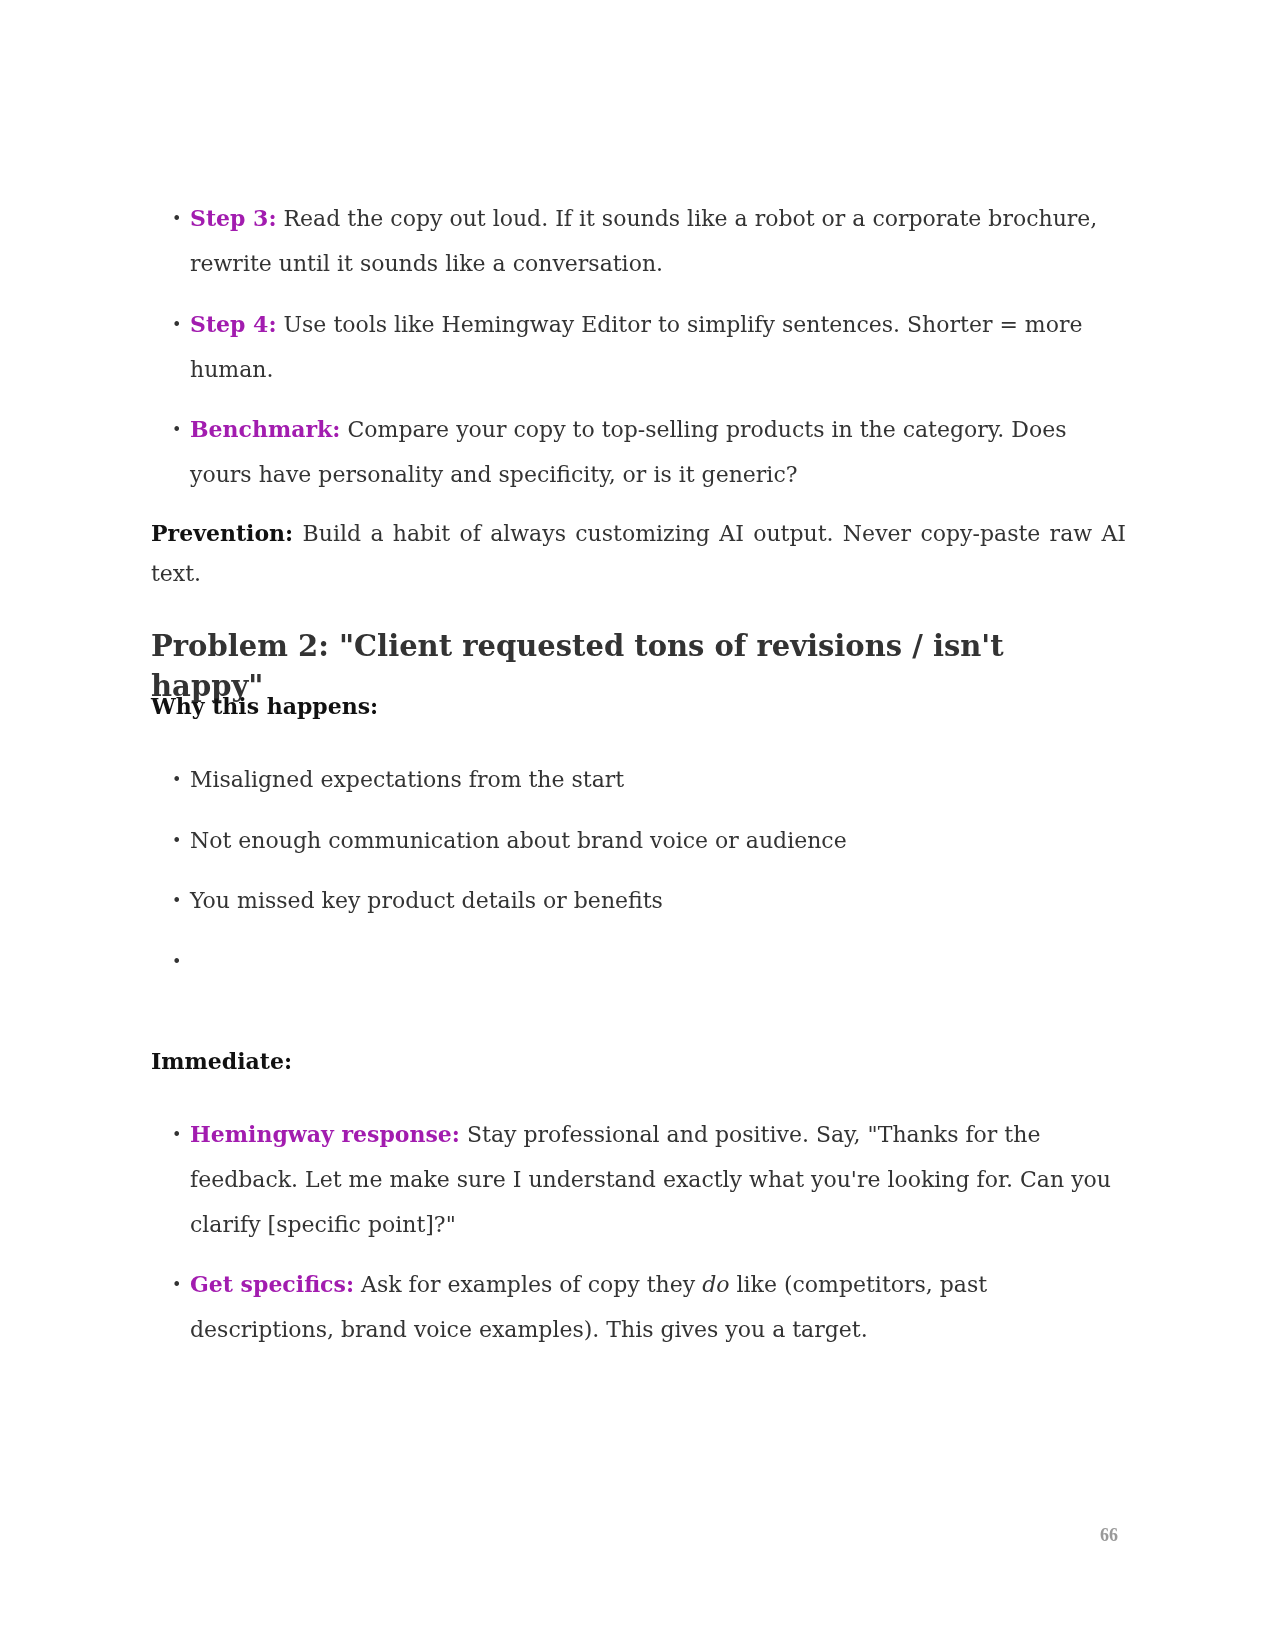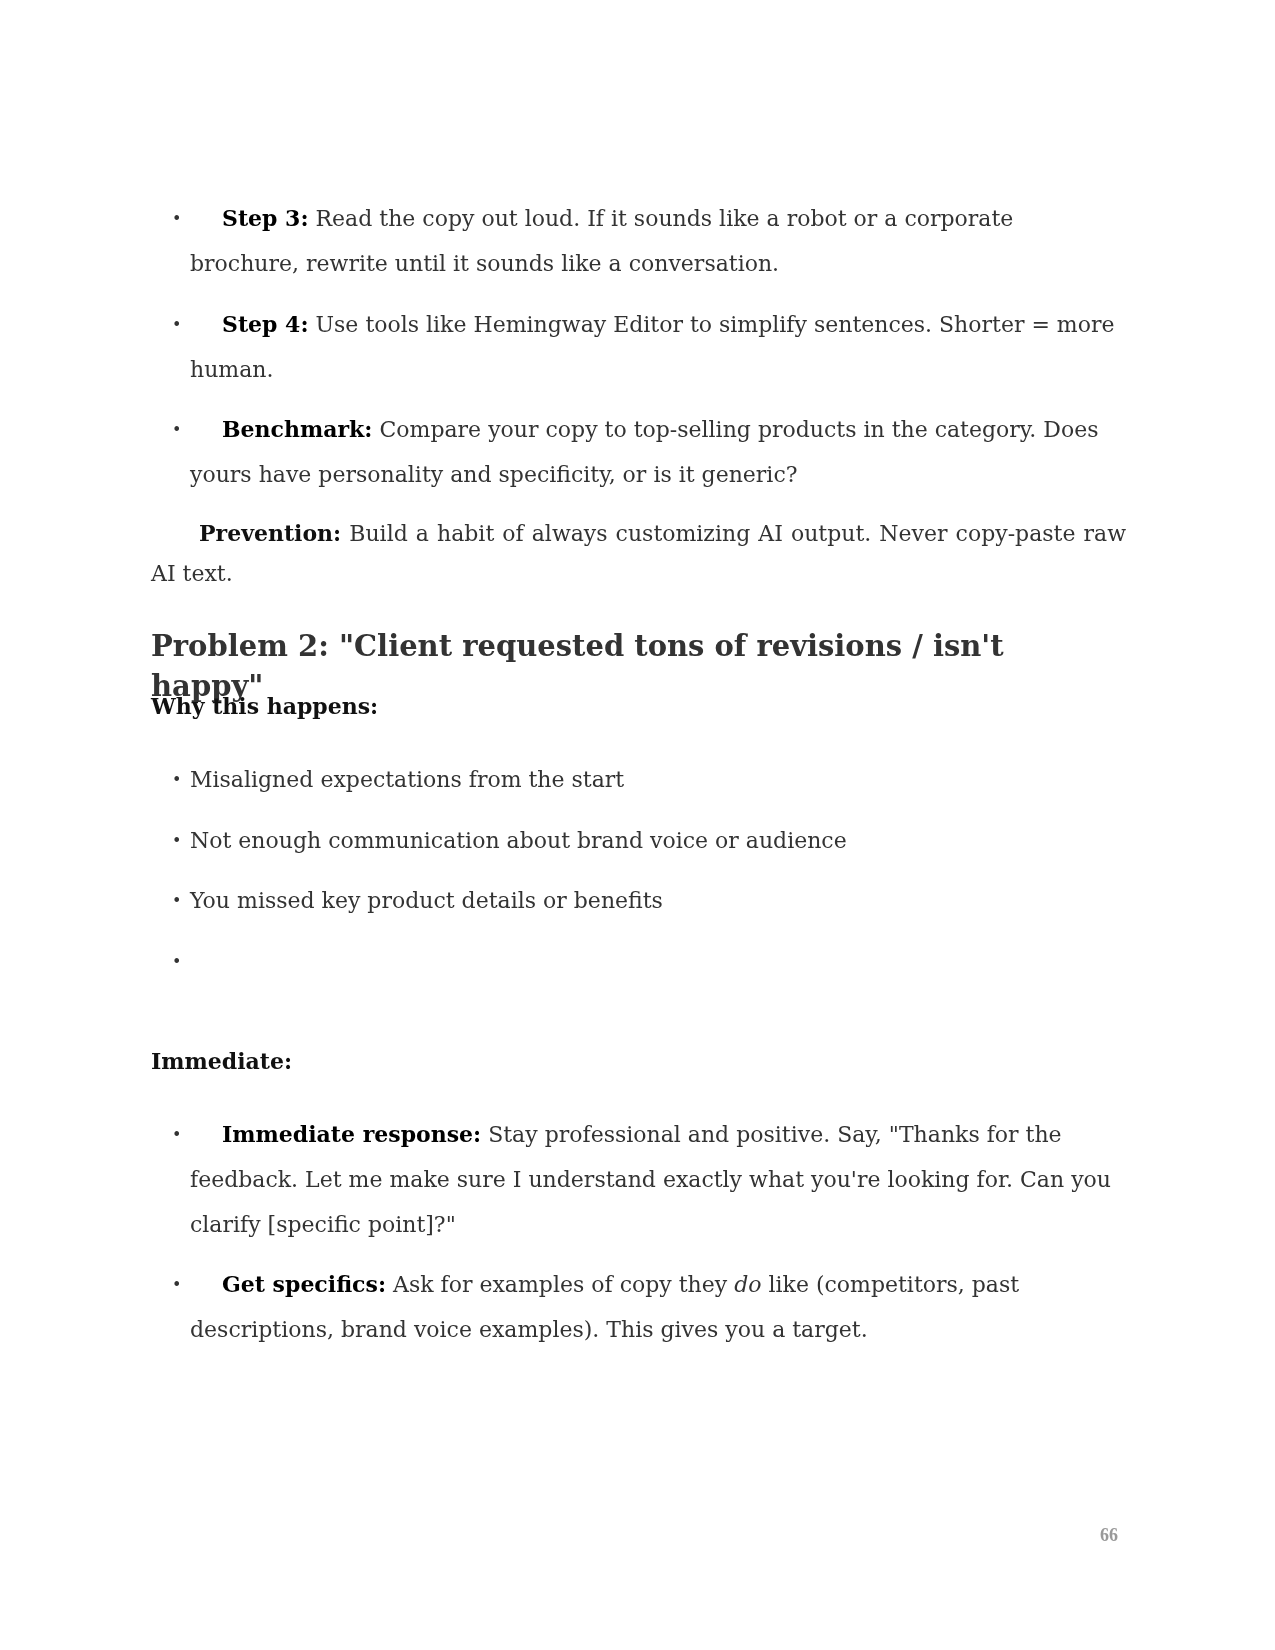--- a/index.html
+++ b/index.html
@@ -1,23 +1,23 @@
 <!DOCTYPE html>
 <html><head>
 <meta charset="utf-8">
 <style>
   html, body { margin: 0; padding: 0; background: #ffffff; }
   body { width: 1275px; height: 1650px; position: relative; overflow: hidden;
          font-family: "DejaVu Serif", "Liberation Serif", serif; color: #333333; }
   .blk { position: absolute; left: 151px; width: 975px; }
   .li { position: absolute; left: 172px; width: 954px; font-size: 22px; line-height: 45px; color: #333; padding-left: 18px; box-sizing: border-box; }
   .li .dot { position: absolute; left: 0; top: 0; font-size: 16px; color: #333; }
-  .li b { color: #000000; font-weight: bold; margin-left: 32px; }
+  .li b { color: #a21caf; font-weight: bold; }
   .p { font-size: 22px; line-height: 40px; color: #333; text-align: justify; }
-  .p b { color: #111; margin-left: 48px; }
+  .p b { color: #111; }
   .h2 { font-size: 29px; font-weight: bold; color: #333; line-height: 40px; }
   .h3 { font-size: 22px; font-weight: bold; color: #111; line-height: 36px; }
   .pagenum { position: absolute; left: 1100px; top: 1525px; font-size: 18px; color: #999; font-family: "Liberation Serif", serif; font-weight: bold; }
 </style>
 </head>
 <body>
 
 <div>
 
   <div class="li" style="top:196px;">
@@ -60,21 +60,21 @@
     <span>You missed key product details or benefits</span>
   </div>
   <div class="li" style="top:939px;">
     <span class="dot">•</span>
   </div>
 
   <div class="blk h3" style="top:1043px;">Immediate:</div>
 
   <div class="li" style="top:1112px;">
     <span class="dot">•</span>
-    <b>Immediate response:</b>
+    <b>Hemingway response:</b>
     <span>Stay professional and positive. Say, "Thanks for the feedback. Let me make sure I understand exactly what you're looking for. Can you clarify [specific point]?"</span>
   </div>
 
   <div class="li" style="top:1262px;">
     <span class="dot">•</span>
     <b>Get specifics:</b>
     <span>Ask for examples of copy they</span>
     <i>do</i>
     <span>like (competitors, past descriptions, brand voice examples). This gives you a target.</span>
   </div>

